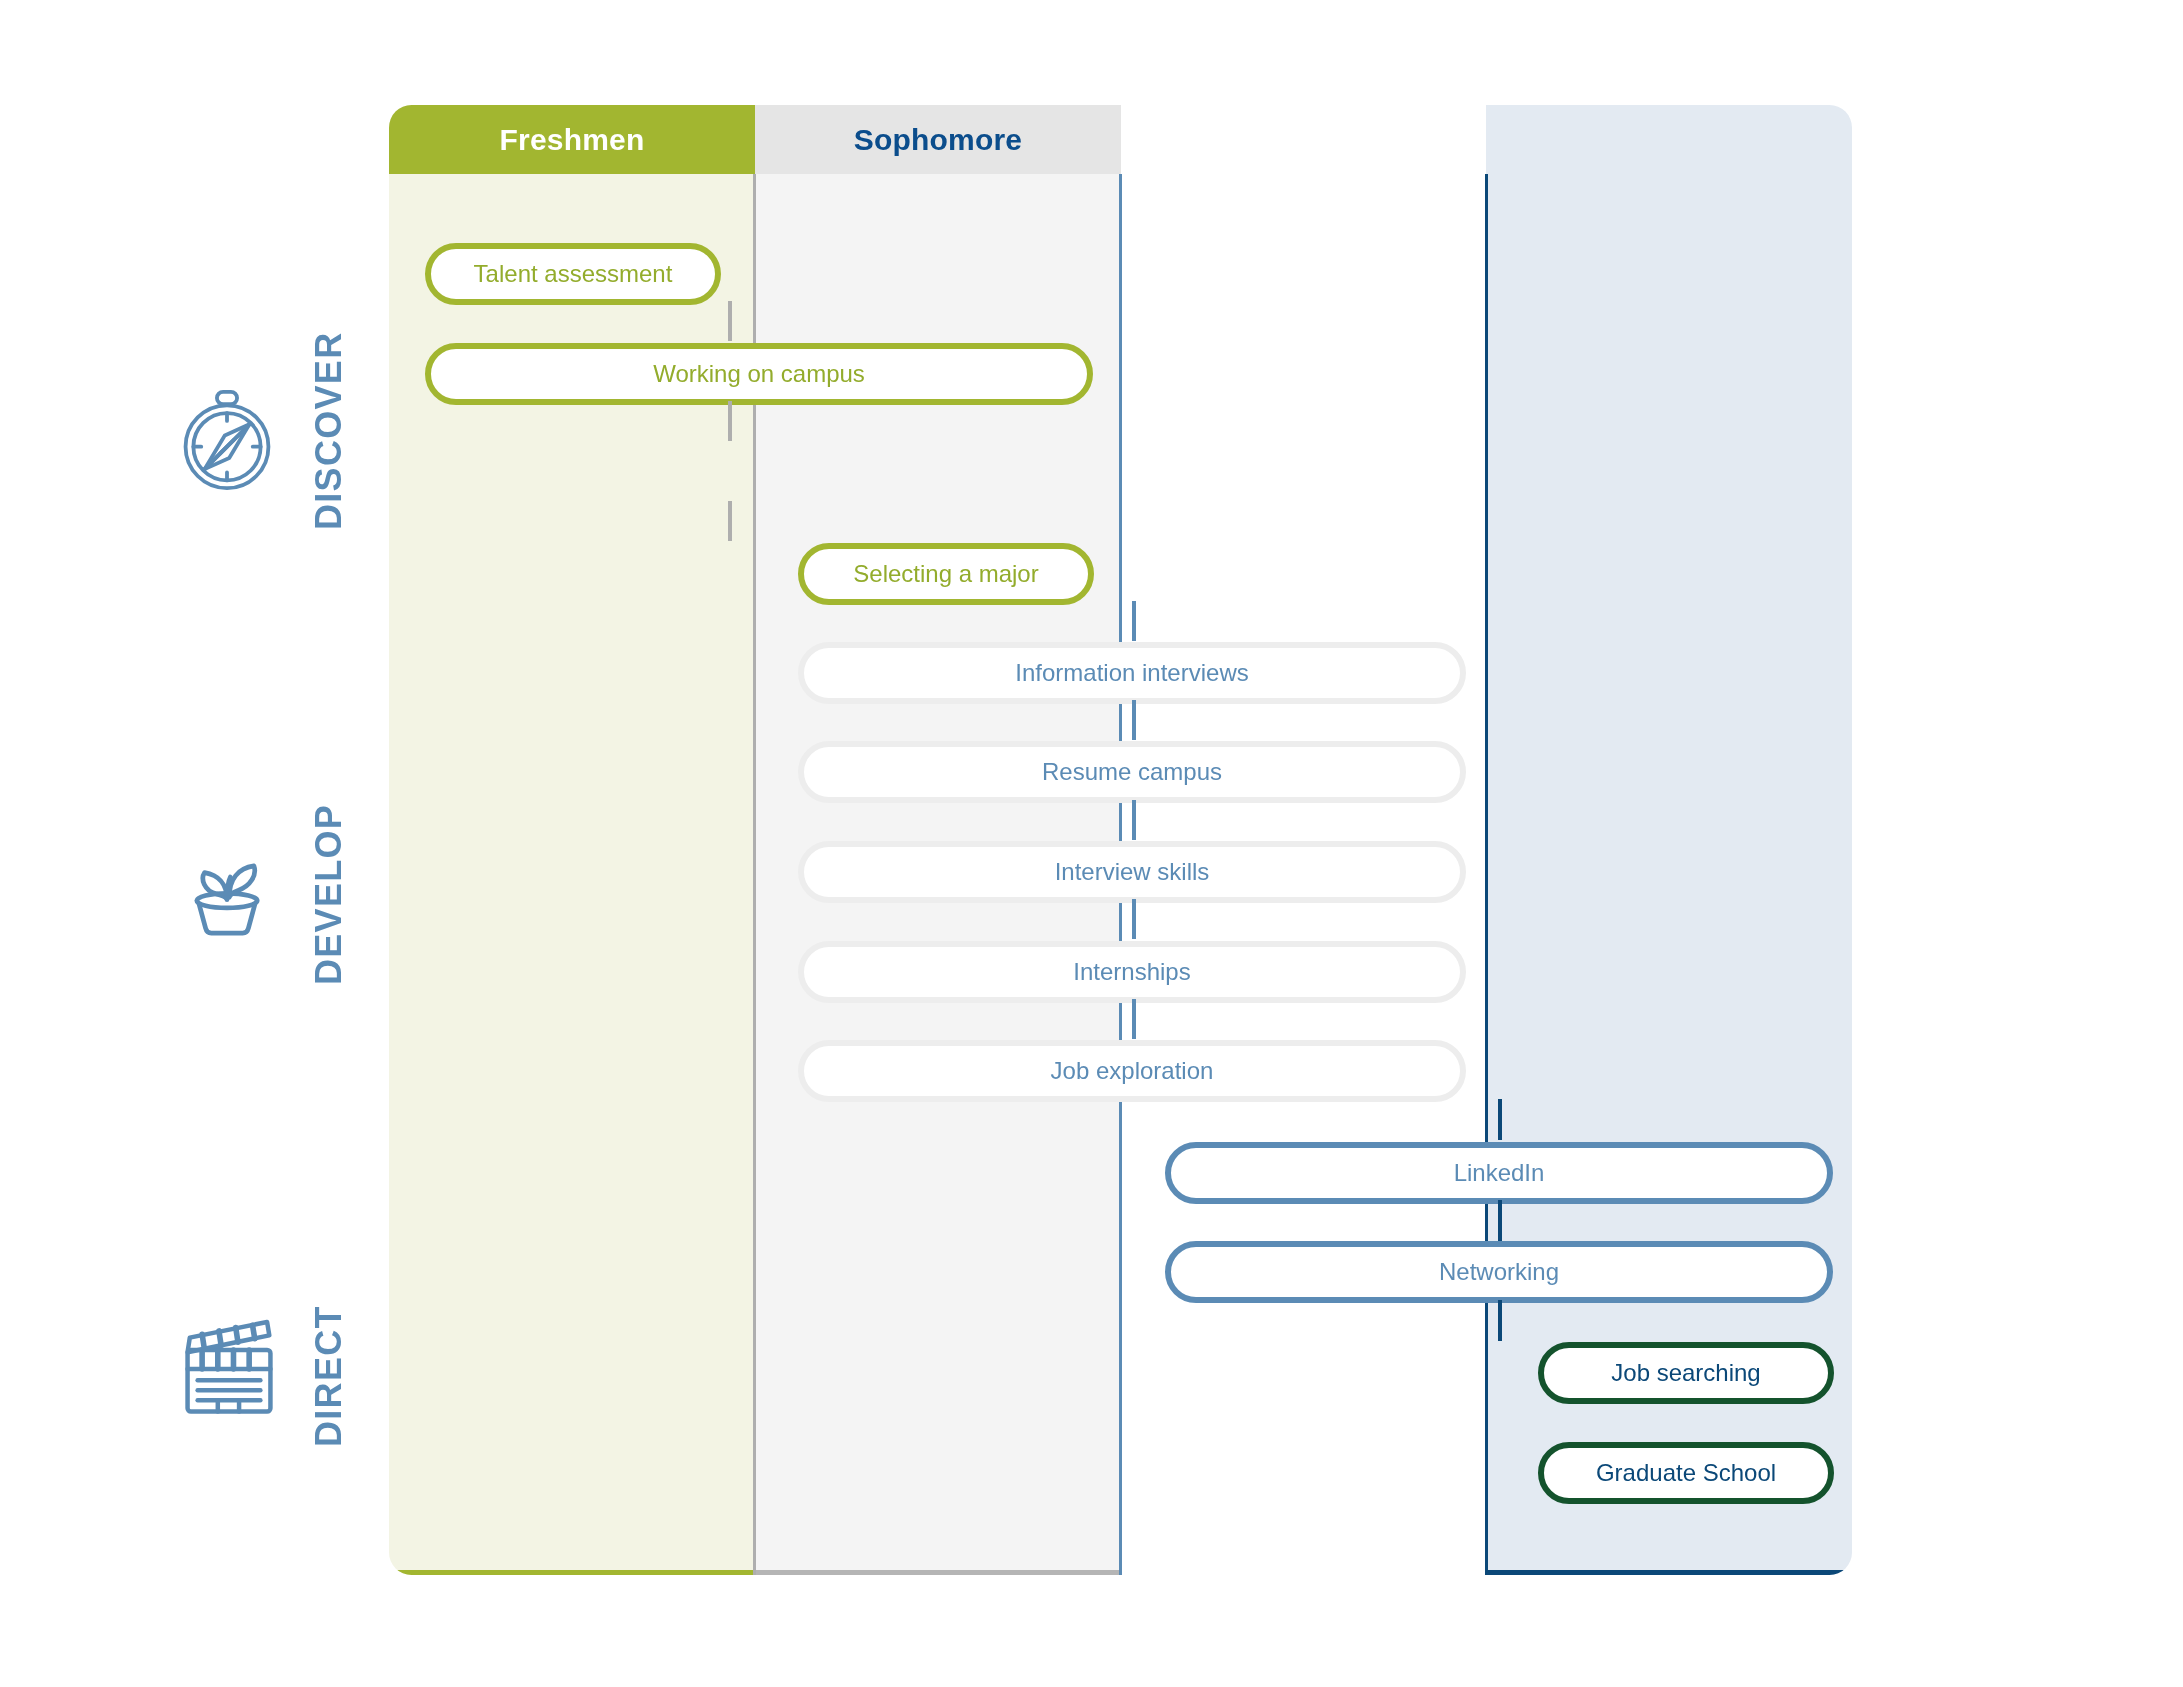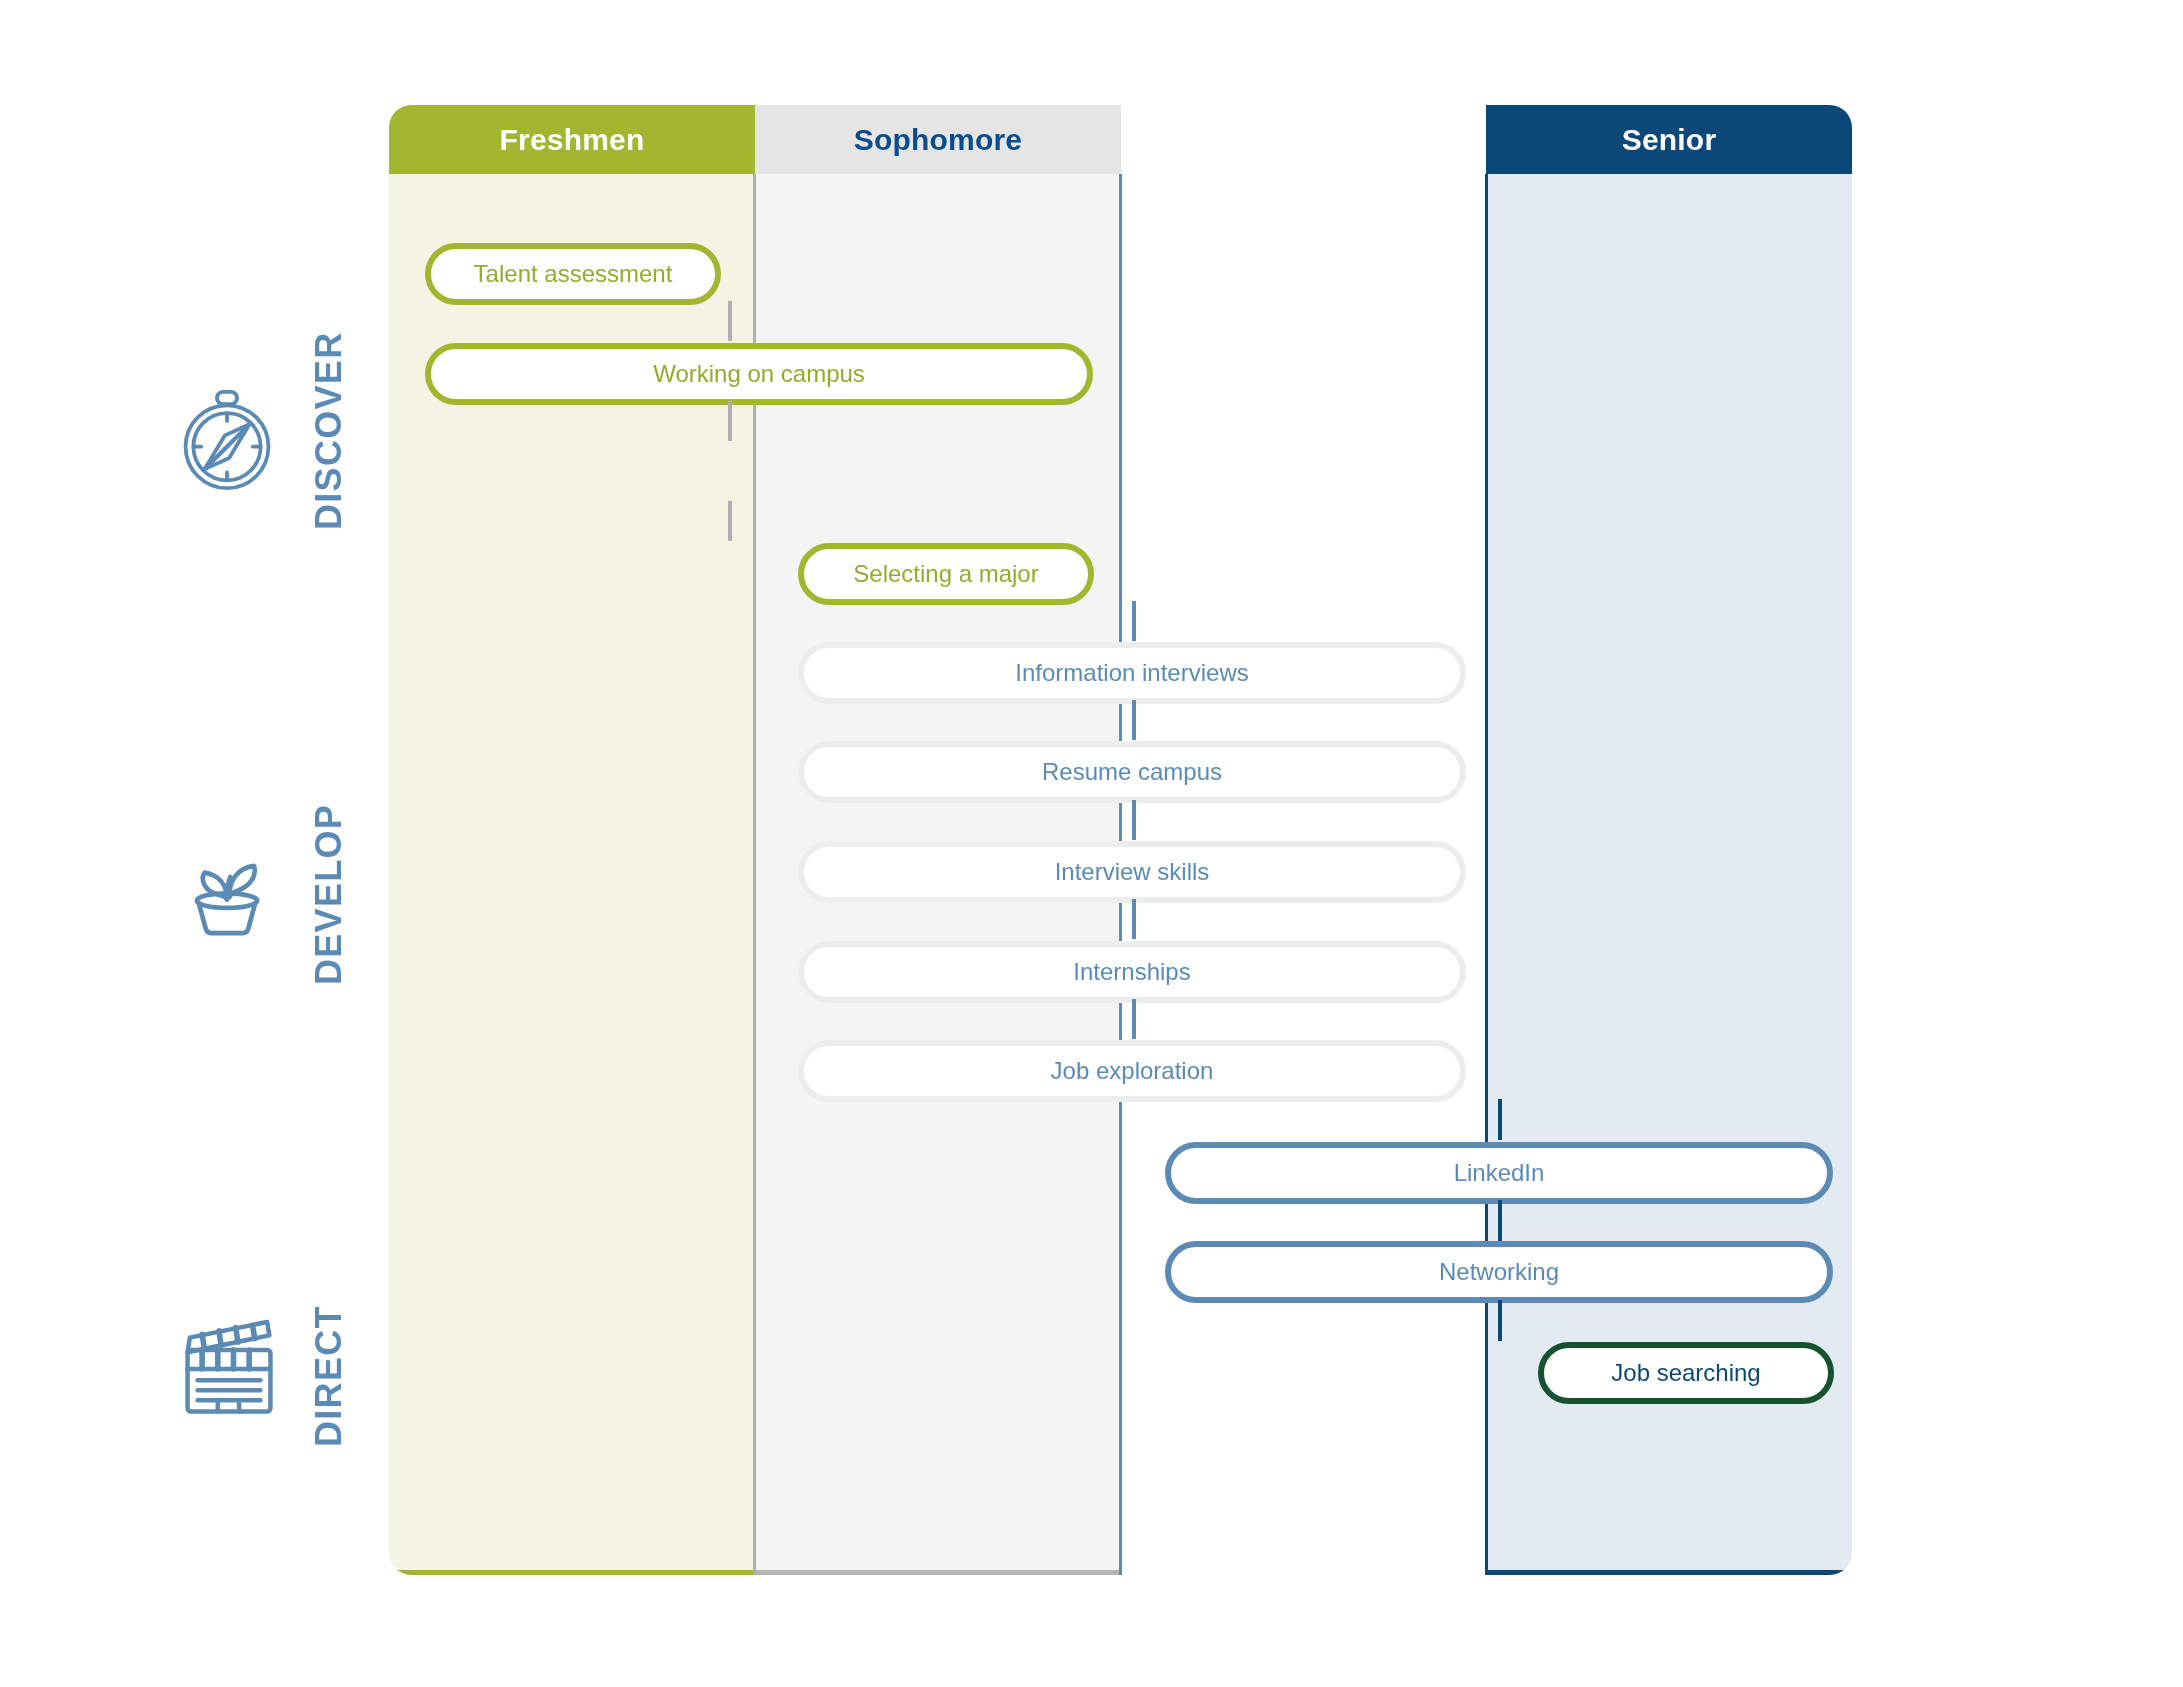--- a/index.html
+++ b/index.html
@@ -137,23 +137,20 @@
       <div class="col-body" style="background:#F4F4F4;"></div>
       <div class="col-head" style="background:#e5e5e5;color:#0B4D8C;">
         <span>Sophomore</span>
       </div>
       <div class="col-bottom" style="background:#B5B5B5;"></div>
     </div>
 
 
     <div class="col" style="left:1097px;width:366px;">
       <div class="col-body" style="background:#E3EAF2;"></div>
-      <div class="col-head" style="background:#0B4878;color:#FFFFFF;">
-        <span>Senior</span>
-      </div>
       <div class="col-bottom" style="background:#0B4878;"></div>
     </div>
 
     <div class="divider" style="left:364px;background:#AEAEAE;"></div>
     <div class="divider" style="left:730px;background:#5B8BB5;"></div>
     <div class="divider" style="left:1096px;background:#0B4878;"></div>
   </div>
 
   <div id="pills">
 
@@ -217,16 +214,19 @@
     <div class="pill blue" style="left:1165px;top:1241px;width:668px;height:62px;">
       <span>Networking</span>
     </div>
 
     <div class="connector" style="left:1498px;top:1300px;height:41px;background:#0B4878;"></div>
 
     <div class="pill navy" style="left:1538px;top:1342px;width:296px;height:62px;">
       <span>Job searching</span>
     </div>
 
+    <div class="pill navy" style="left:1538px;top:1442px;width:296px;height:62px;">
+      <span>Graduate School</span>
+    </div>
 
   </div>
 </div>
 
 
 </body></html>

